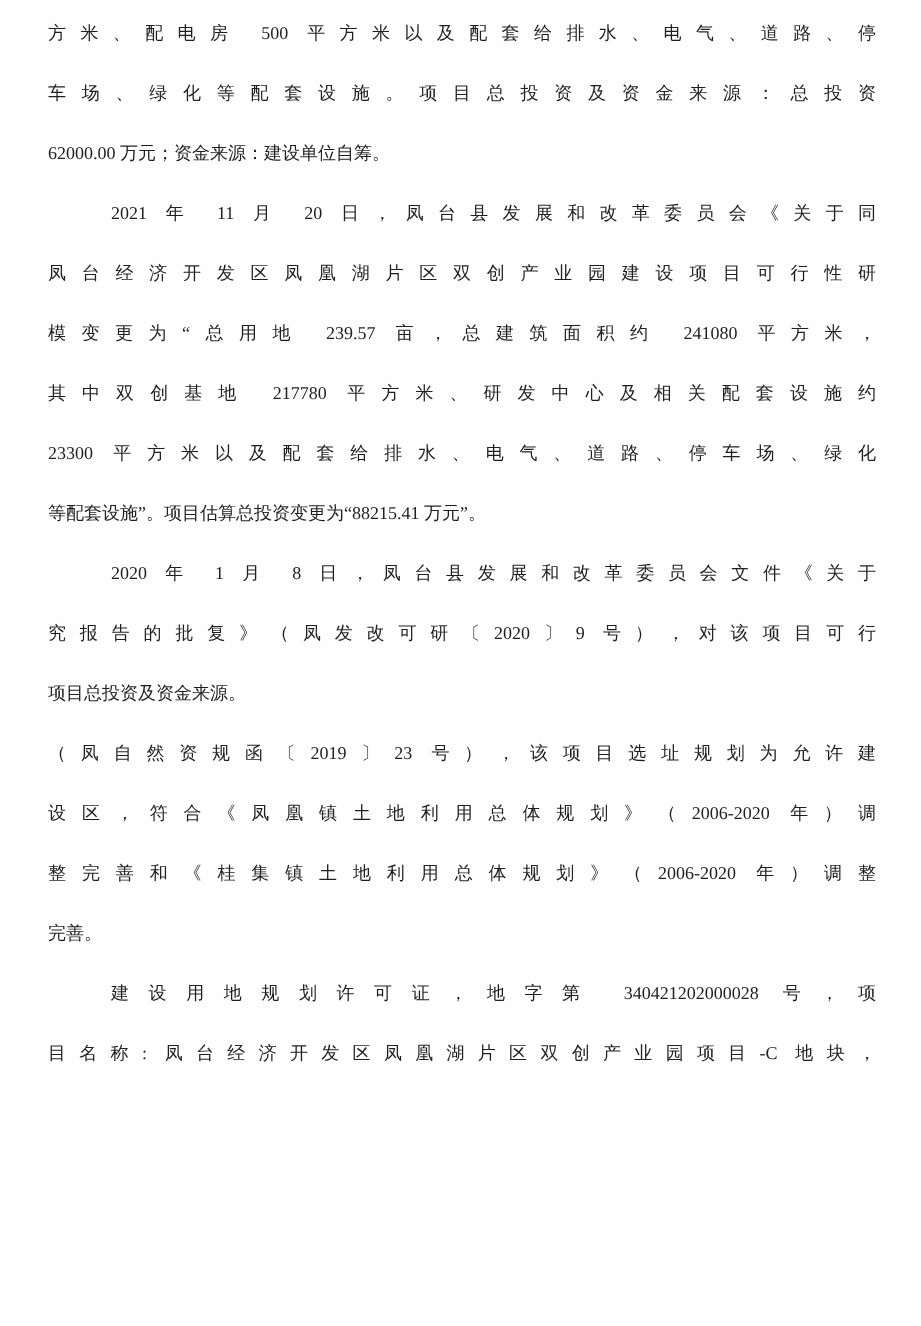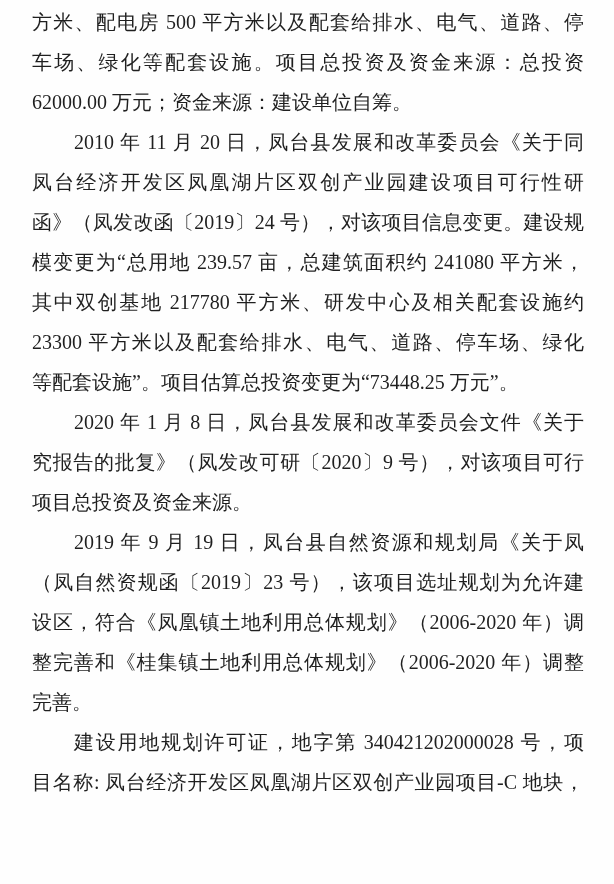--- a/index.html
+++ b/index.html
@@ -8,21 +8,21 @@
     background: #ffffff;
   }
   .page {
     position: relative;
     width: 614px;
     height: 884px;
     margin: 0 auto;
     background: #fefefe;
     color: #1f1f1f;
     font-family: "Liberation Serif", "DejaVu Serif", serif;
-    font-size: 20px;
+    font-size: 12px;
     box-sizing: border-box;
     padding: 2px 30px 0 32px;
     overflow: hidden;
   }
   .para {
     margin: 0;
     padding: 0;
   }
   .line {
     height: 40px;
@@ -46,37 +46,35 @@
 
 <div class="page">
 
   <div class="para">
     <div class="line">方米、配电房 500 平方米以及配套给排水、电气、道路、停</div>
     <div class="line">车场、绿化等配套设施。项目总投资及资金来源：总投资</div>
     <div class="line end">62000.00 万元；资金来源：建设单位自筹。</div>
   </div>
 
   <div class="para">
-    <div class="line ind">2010 年 11 月 20 日，凤台县发展和改革委员会《关于同</div>
+    <div class="line ind">2021 年 11 月 20 日，凤台县发展和改革委员会《关于同</div>
     <div class="line">凤台经济开发区凤凰湖片区双创产业园建设项目可行性研</div>
-    <div class="line">函》（凤发改函〔2019〕24 号），对该项目信息变更。建设规</div>
     <div class="line">模变更为“总用地 239.57 亩，总建筑面积约 241080 平方米，</div>
     <div class="line">其中双创基地 217780 平方米、研发中心及相关配套设施约</div>
     <div class="line">23300 平方米以及配套给排水、电气、道路、停车场、绿化</div>
-    <div class="line end">等配套设施”。项目估算总投资变更为“73448.25 万元”。</div>
+    <div class="line end">等配套设施”。项目估算总投资变更为“88215.41 万元”。</div>
   </div>
 
   <div class="para">
     <div class="line ind">2020 年 1 月 8 日，凤台县发展和改革委员会文件《关于</div>
     <div class="line">究报告的批复》（凤发改可研〔2020〕9 号），对该项目可行</div>
     <div class="line end">项目总投资及资金来源。</div>
   </div>
 
   <div class="para">
-    <div class="line ind">2019 年 9 月 19 日，凤台县自然资源和规划局《关于凤</div>
     <div class="line">（凤自然资规函〔2019〕23 号），该项目选址规划为允许建</div>
     <div class="line">设区，符合《凤凰镇土地利用总体规划》（2006-2020 年）调</div>
     <div class="line">整完善和《桂集镇土地利用总体规划》（2006-2020 年）调整</div>
     <div class="line end">完善。</div>
   </div>
 
   <div class="para">
     <div class="line ind">建设用地规划许可证，地字第 340421202000028 号，项</div>
     <div class="line">目名称: 凤台经济开发区凤凰湖片区双创产业园项目-C 地块，</div>
   </div>

